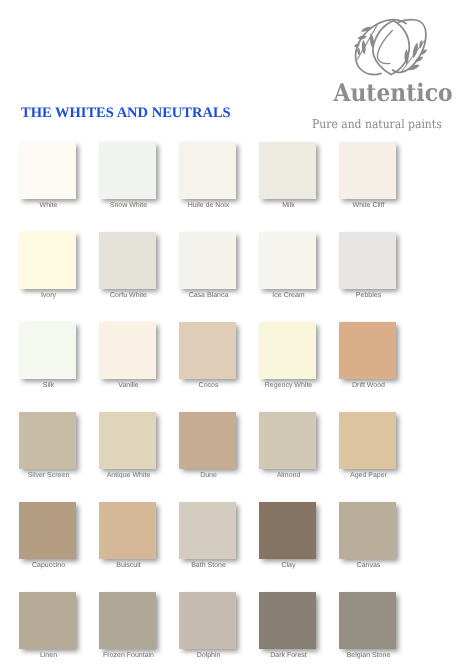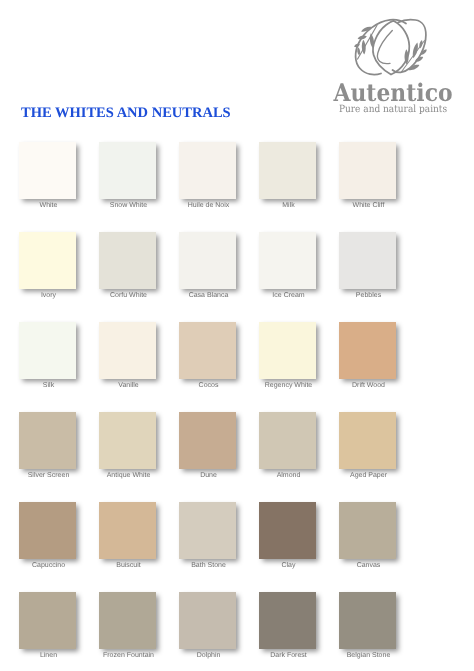--- a/index.html
+++ b/index.html
@@ -6,22 +6,22 @@
   html,body{margin:0;padding:0;}
   body{width:474px;height:671px;background:#ffffff;overflow:hidden;
        font-family:"Liberation Sans",sans-serif;-webkit-font-smoothing:antialiased;text-rendering:geometricPrecision;}
   .page{position:relative;width:474px;height:499px;background:#ffffff;}
 
   
   .logo{position:absolute;left:312px;top:0;width:162px;height:126px;}
   .logo-mark{position:absolute;left:0;top:0;width:162px;height:126px;overflow:visible;}
   .logo-word{position:absolute;left:0;top:80px;width:162px;text-align:center;
       font-family:"DejaVu Serif Condensed",serif;font-weight:bold;font-size:24.3px;line-height:25px;color:#8d8d8d;}
-  .logo-tag{position:absolute;left:0;top:104px;width:162px;text-align:center;
-      font-family:"DejaVu Serif Condensed",serif;font-size:10px;line-height:12px;color:#8a8a8a;}
+  .logo-tag{position:absolute;left:0;top:118px;width:162px;text-align:left;
+      font-family:"DejaVu Serif Condensed",serif;font-size:12px;line-height:12px;color:#8a8a8a;}
 
   
   .title{position:absolute;left:21px;top:106px;font-family:"Liberation Serif",serif;
       font-weight:bold;font-size:14.5px;line-height:15px;color:#1d4ed8;white-space:nowrap;}
 
   
   #grid{position:absolute;left:0;top:0;width:474px;height:671px;}
   .sw{position:absolute;width:57px;height:57px;box-shadow:2.5px 2.5px 5px rgba(0,0,0,0.42);}
   .lbl{position:absolute;width:90px;text-align:center;font-size:7px;line-height:8px;
        color:#6f6f6f;font-family:"Liberation Sans",sans-serif;white-space:nowrap;}

